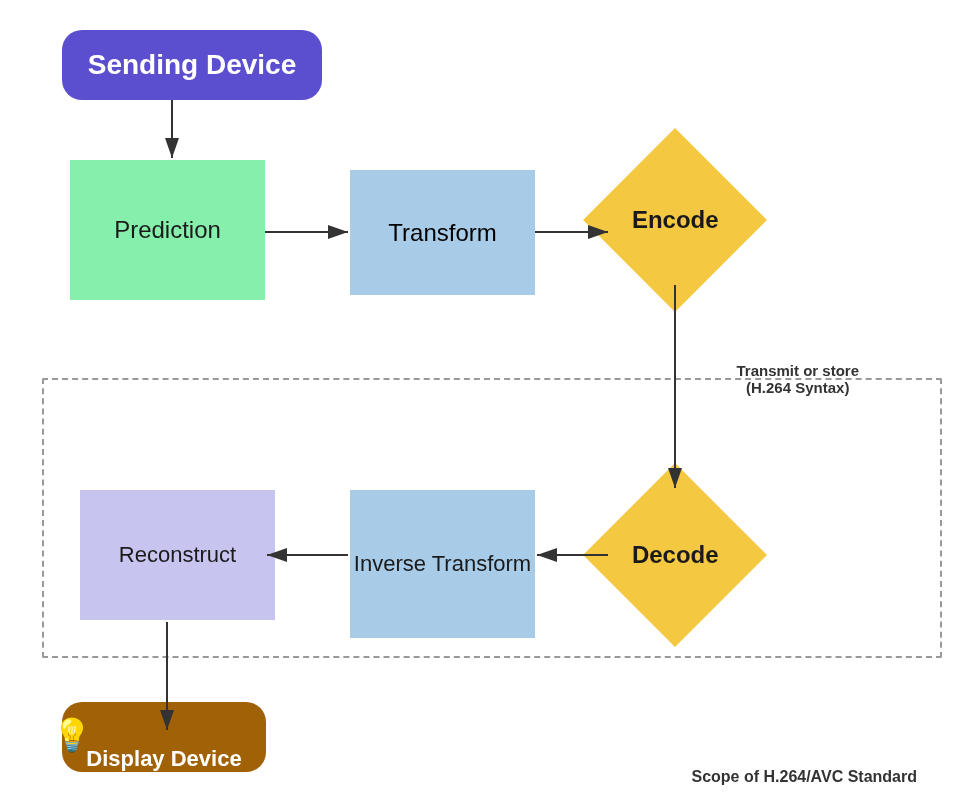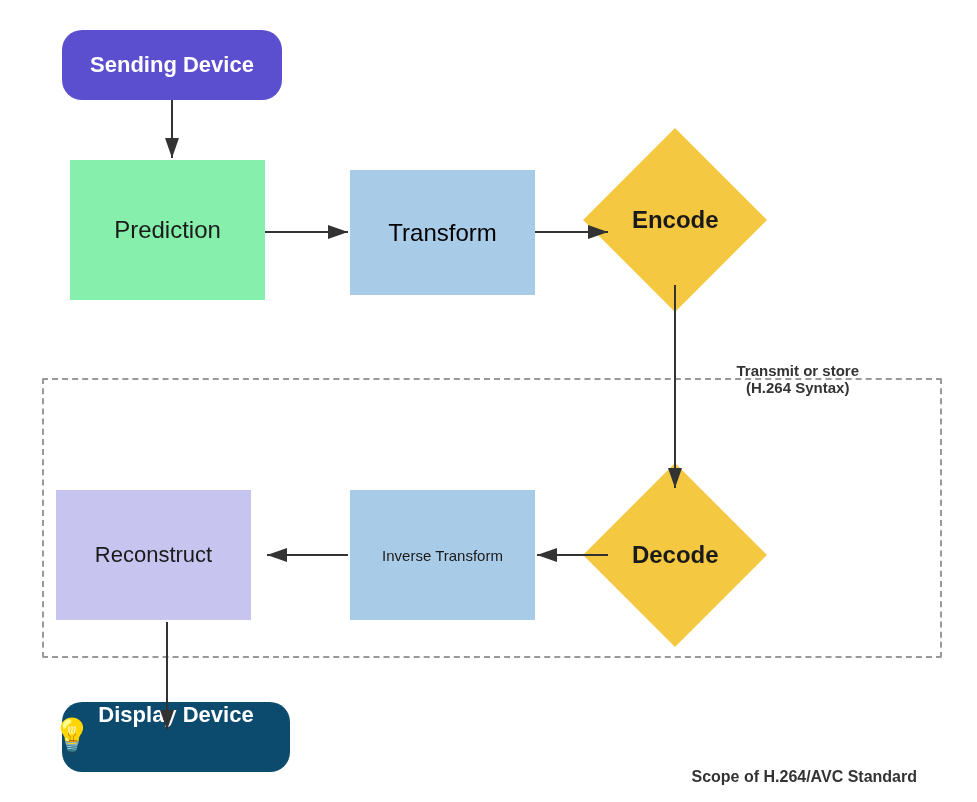--- a/index.html
+++ b/index.html
@@ -18,44 +18,44 @@
       width: 977px;
       height: 802px;
       background: #ffffff;
     }
 
     
     .sending-device {
       position: absolute;
       top: 30px;
       left: 62px;
-      width: 220px;
+      width: 260px;
       height: 70px;
       background: #5b4fcf;
       border-radius: 20px;
       display: flex;
       align-items: center;
       justify-content: center;
       color: white;
-      font-size: 22px;
+      font-size: 28px;
       font-weight: bold;
       text-align: center;
     }
 
     
     .display-device {
       position: absolute;
       bottom: 30px;
       left: 62px;
-      width: 228px;
+      width: 204px;
       height: 70px;
-      background: #0c4a6e;
+      background: #a16207;
       border-radius: 20px;
       display: flex;
-      align-items: flex-start;
+      align-items: flex-end;
       justify-content: center;
       color: white;
       font-size: 22px;
       font-weight: bold;
       text-align: center;
     }
 
     
     .prediction-box {
       position: absolute;
@@ -125,35 +125,35 @@
       font-weight: bold;
       color: #1a1a1a;
     }
 
     
     .inverse-transform-box {
       position: absolute;
       top: 490px;
       left: 350px;
       width: 185px;
-      height: 130px;
+      height: 148px;
       background: #a8cce8;
       display: flex;
       align-items: center;
       justify-content: center;
-      font-size: 15px;
+      font-size: 22px;
       color: #1a1a1a;
       text-align: center;
     }
 
     
     .reconstruct-box {
       position: absolute;
       top: 490px;
-      left: 56px;
+      left: 80px;
       width: 195px;
       height: 130px;
       background: #c8c4f0;
       display: flex;
       align-items: center;
       justify-content: center;
       font-size: 22px;
       color: #1a1a1a;
       text-align: center;
     }

